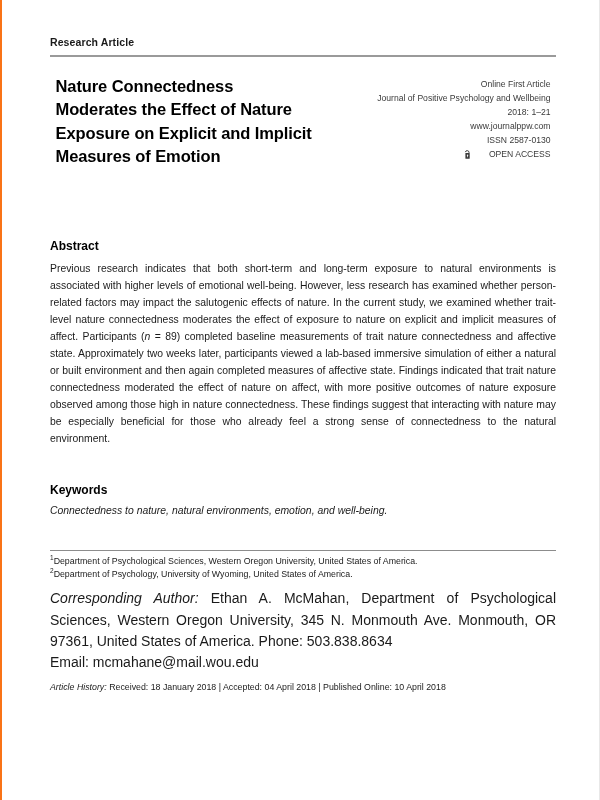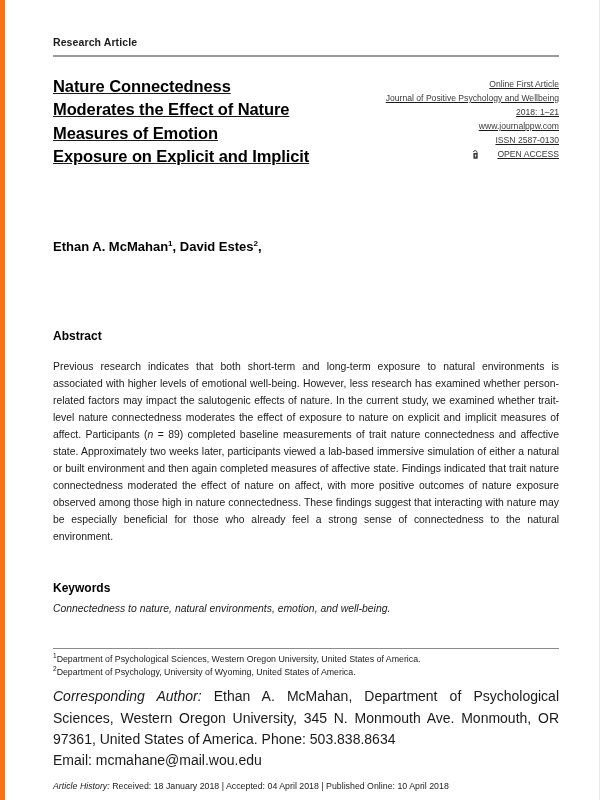--- a/index.html
+++ b/index.html
@@ -10,21 +10,21 @@
   body {
     font-family: "Liberation Sans", sans-serif;
     color: #1a1a1a;
   }
   .page {
     position: relative;
     width: 600px;
     height: 800px;
     background: #ffffff;
     box-sizing: border-box;
-    border-left: 5px solid #f97316;
+    border-left: 2px solid #f97316;
     border-right: 1px solid #e8e8e8;
     overflow: hidden;
   }
   .content {
     position: absolute;
     left: 48px;
     top: 0;
     width: 506px;
   }
 
@@ -39,24 +39,23 @@
   .rule-top {
     margin-top: 7px;
     height: 2px;
     background: #9a9a9a;
     width: 100%;
   }
 
   
   .title-row {
     display: flex;
-    justify-content: space-between;
+    justify-content: center;
     align-items: flex-start;
     margin-top: 18px;
-    text-decoration: underline;
   }
   .title {
     font-size: 16.5px;
     font-weight: bold;
     line-height: 1.42;
     letter-spacing: -0.1px;
     width: 300px;
     color: #000000;
   }
   .journal-info {
@@ -100,21 +99,21 @@
   }
 
   
   .section-head {
     font-size: 12px;
     font-weight: bold;
     color: #000000;
   }
   .abstract-wrap { margin-top: 70px; }
   .abstract-body {
-    margin-top: 15px;
+    margin-top: 7px;
     font-size: 10.4px;
     line-height: 1.64;
     text-align: justify;
     color: #1a1a1a;
     hyphens: none;
   }
   .abstract-body i { font-style: italic; }
 
   
   .keywords-wrap { margin-top: 36px; }
@@ -168,22 +167,22 @@
 <div class="page">
   <div class="content">
 
     <div class="running-head">Research Article</div>
     <div class="rule-top"></div>
 
     <div class="title-row">
       <div class="title">
         <div>Nature Connectedness</div>
         <div>Moderates the Effect of Nature</div>
+        <div>Exposure on Explicit and Implicit</div>
         <div>Measures of Emotion</div>
-        <div>Exposure on Explicit and Implicit</div>
       </div>
 
       <div class="journal-info">
         <div>Online First Article</div>
         <div>Journal of Positive Psychology and Wellbeing</div>
         <div>2018: 1–21</div>
         <div>www.journalppw.com</div>
         <div>ISSN 2587-0130</div>
         <div class="oa-line">
           <span class="oa-icon">
@@ -193,23 +192,20 @@
               <circle cx="4.55" cy="5.2" r="0.75" fill="#ffffff"></circle>
               <rect x="4.2" y="5.4" width="0.7" height="1.8" fill="#ffffff"></rect>
             </svg>
           </span>
           <span>OPEN ACCESS</span>
         </div>
       </div>
     </div>
 
     <div class="authors">
-      <div>
-        <span>Ethan A. McMahan</span><sup>1</sup><span>, </span><span>David Estes</span><sup>2</sup><span>,</span>
-      </div>
     </div>
 
     <div class="abstract-wrap">
       <div class="section-head">Abstract</div>
       <div class="abstract-body"><span>Previous research indicates that both short-term and long-term exposure to natural environments is associated with higher levels of emotional well-being. However, less research has examined whether person-related factors may impact the salutogenic effects of nature. In the current study, we examined whether trait-level nature connectedness moderates the effect of exposure to nature on explicit and implicit measures of affect. Participants (</span><i>n</i><span> = 89) completed baseline measurements of trait nature connectedness and affective state. Approximately two weeks later, participants viewed a lab-based immersive simulation of either a natural or built environment and then again completed measures of affective state. Findings indicated that trait nature connectedness moderated the effect of nature on affect, with more positive outcomes of nature exposure observed among those high in nature connectedness. These findings suggest that interacting with nature may be especially beneficial for those who already feel a strong sense of connectedness to the natural environment.</span></div>
     </div>
 
     <div class="keywords-wrap">
       <div class="section-head">Keywords</div>
       <div class="keywords-body">Connectedness to nature, natural environments, emotion, and well-being.</div>

